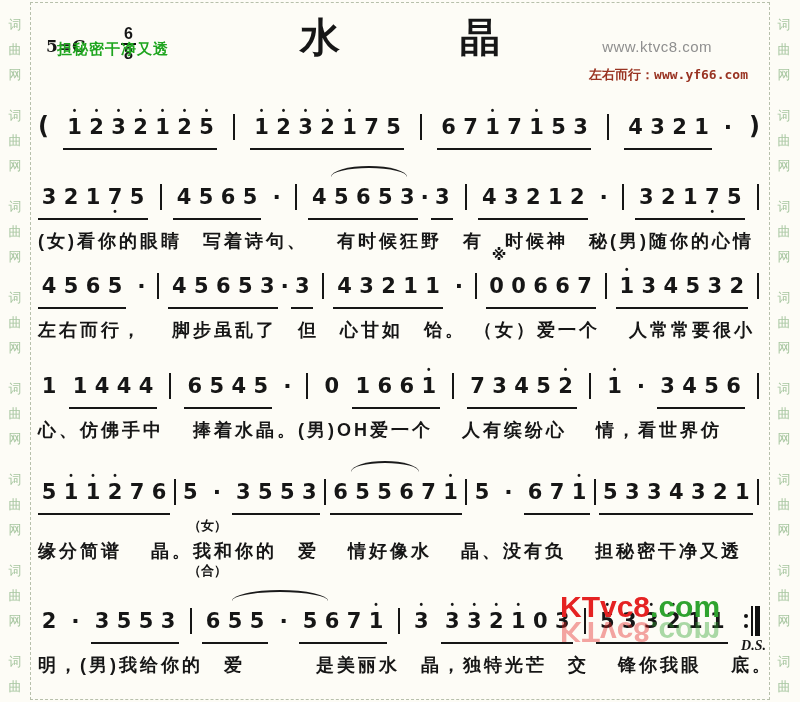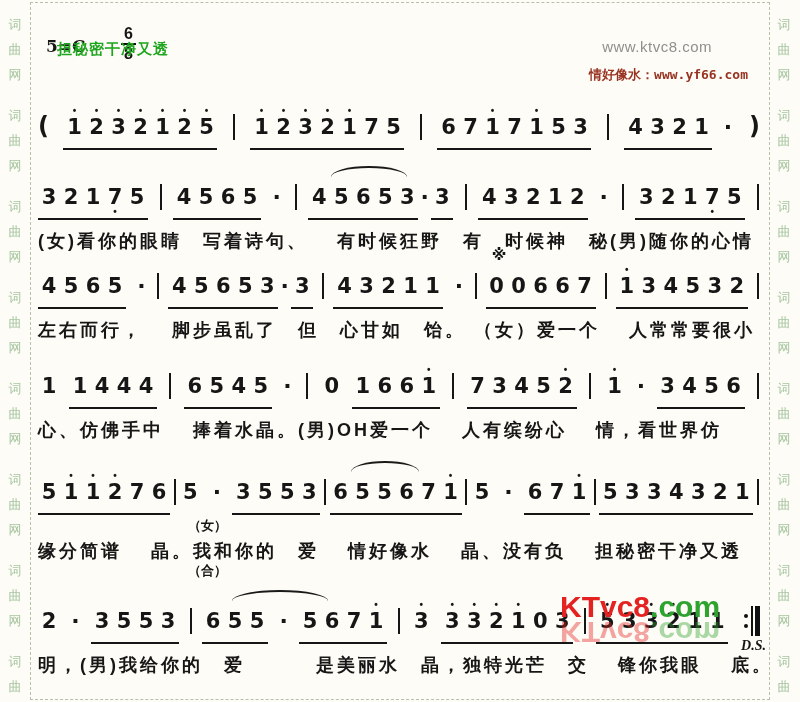--- a/index.html
+++ b/index.html
@@ -165,22 +165,23 @@
         <div>网</div>
       </div>
     </div>
 
   <div class="key">5=C</div>
   <div class="key-wm">担秘密干净又透</div>
   <div class="meter">
     <span class="num">6</span>
     <span class="den">8</span>
   </div>
+  <div class="title">水　　　晶</div>
   <div class="site">www.ktvc8.com</div>
-  <div class="credit">情好像水：www.yf66.com</div>
+  <div class="credit">左右而行：www.yf66.com</div>
 
   <div id="score">
       <div class="system">
         <div class="notes-row">
           <span class="paren">(</span>
           <span class="measure">
             <span class="seg"></span>
             <span class="seg beam">
               <span class="n">
                 <span class="da">•</span>

